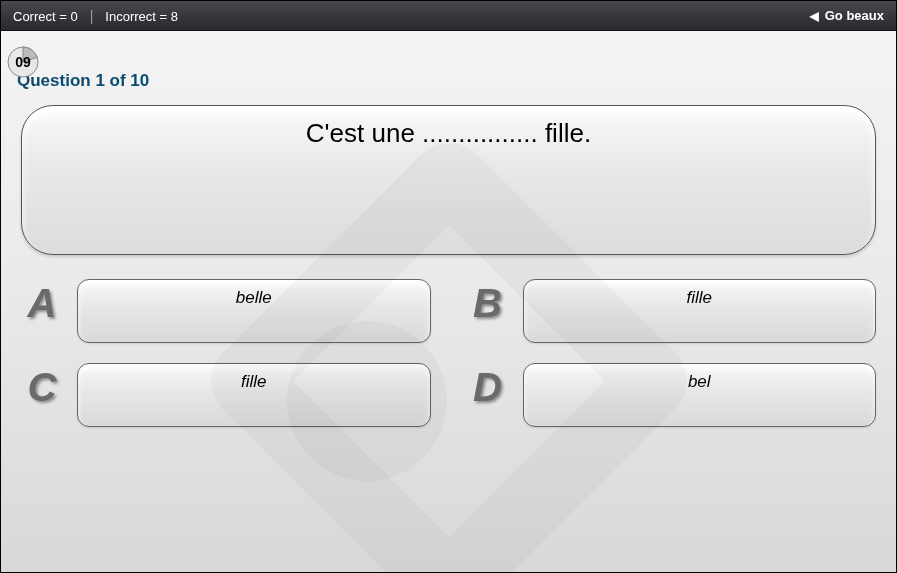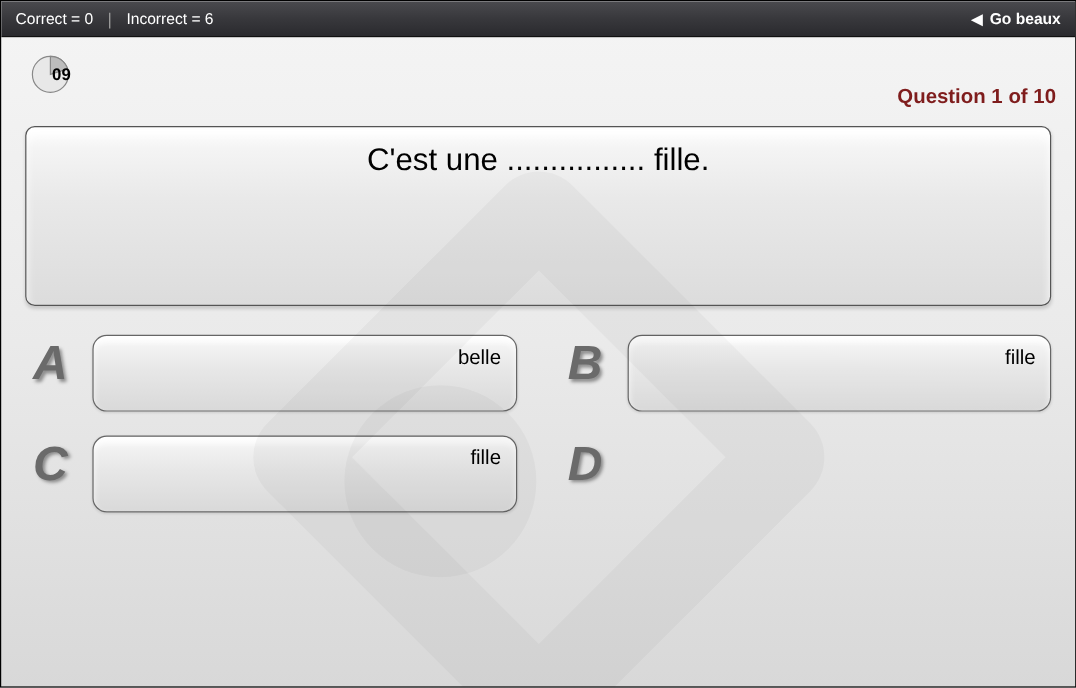--- a/index.html
+++ b/index.html
@@ -12,39 +12,39 @@
   .topbar {
     height: 30px;
     background: linear-gradient(to bottom, #4a4a4e 0%, #38383c 50%, #2a2a2e 100%);
     color: #fff;
     font-size: 13px;
     display: flex;
     align-items: center;
     padding: 0 12px;
     border-bottom: 1px solid #111;
   }
-  .score-group { display: flex; align-items: center; gap: 12px; }
+  .score-group { display: flex; align-items: flex-end; gap: 12px; }
   .divider { color: #999; font-size: 14px; }
   .spacer { flex: 1; }
   .goback { display: flex; align-items: center; gap: 6px; cursor: pointer; font-weight: bold; }
   .goback-arrow { font-size: 12px; }
   .content { position: relative; padding: 14px 16px; }
   .timer {
     width: 34px; height: 34px;
-    position: absolute; left: 24px; top: 14px;
-    display: flex; align-items: center; justify-content: flex-end;
+    position: absolute; left: 5px; top: 14px;
+    display: flex; align-items: center; justify-content: center;
   }
   .timer svg { position: absolute; left: 0; top: 0; }
   .timer-text { position: relative; font-size: 14px; font-weight: bold; color: #000; }
-  .qheader { text-align: right; font-weight: bold; font-size: 17px; margin-top: 26px; margin-bottom: 14px; color: #7f1d1d; }
+  .qheader { text-align: left; font-weight: bold; font-size: 17px; margin-top: 26px; margin-bottom: 14px; color: #0c4a6e; }
   .question-box {
     margin: 0 4px;
     height: 150px;
     border: 1.5px solid #555;
-    border-radius: 8px;
+    border-radius: 32px;
     background: linear-gradient(to bottom, #ffffff 0%, #f4f4f4 12%, #e9e9e9 40%, #dcdcdc 100%);
     box-shadow: inset 0 6px 8px rgba(255,255,255,0.9), 0 2px 3px rgba(0,0,0,0.15);
     padding: 12px 20px;
     text-align: center;
     font-size: 26px;
     color: #000;
   }
   .answers {
     margin-top: 24px;
     display: grid;
@@ -74,21 +74,22 @@
     flex: 1;
     height: 64px;
     border: 1.5px solid #666;
     border-radius: 12px;
     background: linear-gradient(to bottom, #ffffff 0%, #f2f2f2 15%, #e7e7e7 45%, #d9d9d9 100%);
     box-shadow: inset 0 4px 6px rgba(255,255,255,0.8), 0 1px 2px rgba(0,0,0,0.1);
     padding: 8px 12px;
     font-size: 17px;
     color: #000;
     cursor: pointer;
-    text-align: right;
+    text-align: center;
+    font-style: italic;
   }
   
   .bg-deco {
     position: absolute;
     bottom: -120px;
     left: 50%;
     transform: translateX(-50%) rotate(45deg);
     width: 360px; height: 360px;
     border: 70px solid rgba(0,0,0,0.03);
     border-radius: 40px;
@@ -104,21 +105,21 @@
     pointer-events: none;
   }
 </style>
 </head>
 <body>
 
 <div class="topbar">
   <div class="score-group">
     <span>Correct = 0</span>
     <span class="divider">|</span>
-    <span>Incorrect = 6</span>
+    <span>Incorrect = 8</span>
   </div>
   <div class="spacer"></div>
   <div class="goback">
     <span class="goback-arrow">◀</span>
     <span>Go beaux</span>
   </div>
 </div>
 
 <div class="content">
   <div class="bg-deco"></div>
@@ -152,15 +153,18 @@
       </div>
     </div>
     <div class="answer">
       <div class="letter">C</div>
       <div class="answer-box">
         <span>fille</span>
       </div>
     </div>
     <div class="answer">
       <div class="letter">D</div>
+      <div class="answer-box">
+        <span>bel</span>
+      </div>
     </div>
   </div>
 </div>
 
 </body></html>

